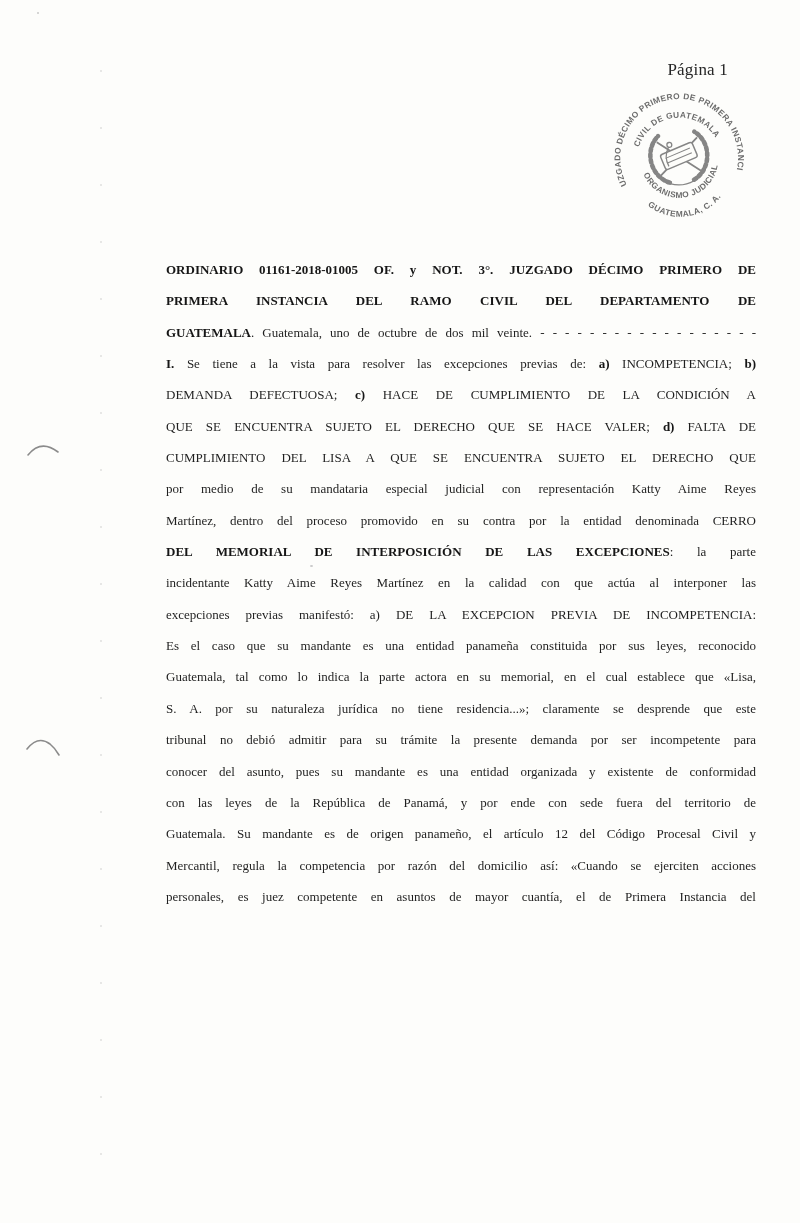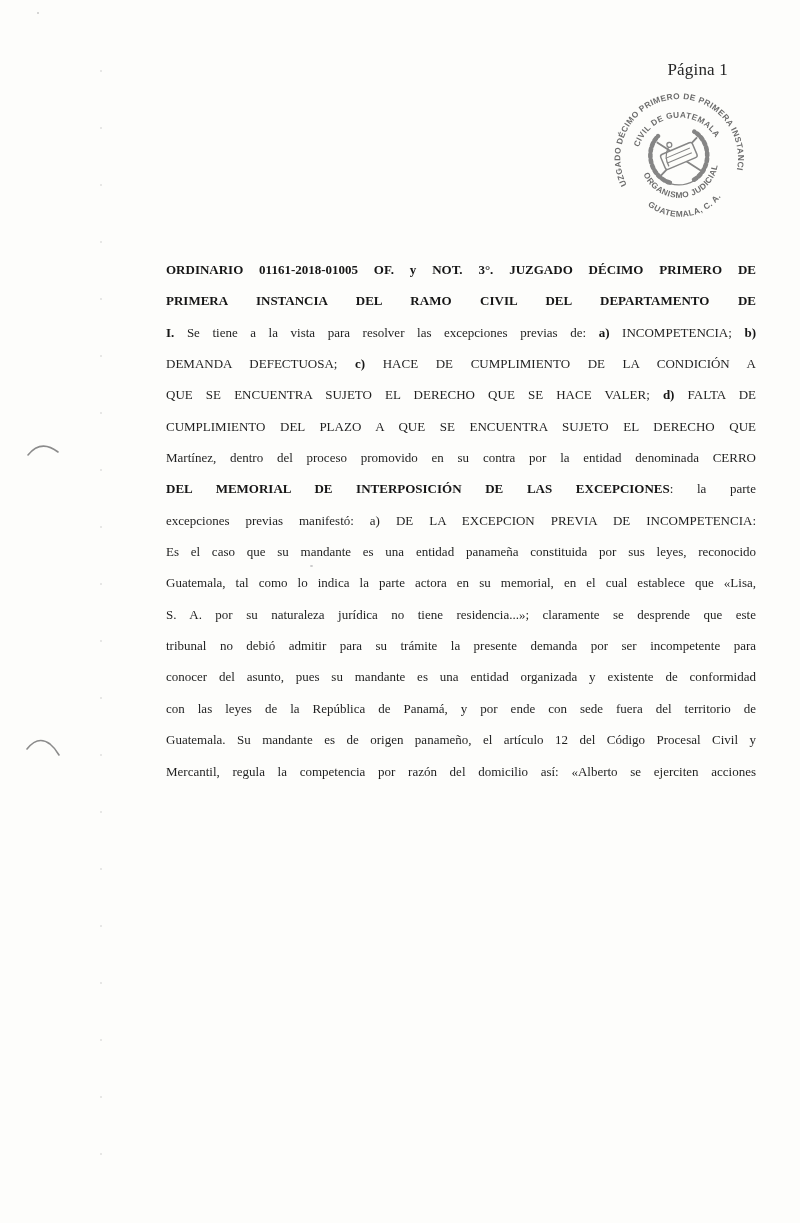--- a/index.html
+++ b/index.html
@@ -91,30 +91,34 @@
   <svg class="margin-mark mark1" width="34" height="18" viewBox="0 0 34 18">
     <path d="M 1 14 Q 14 -2 31 11" fill="none" stroke="#8b8b8b" stroke-width="1.6" stroke-linecap="round"></path>
   </svg>
   <svg class="margin-mark mark2" width="36" height="22" viewBox="0 0 36 22">
     <path d="M 1 12 Q 12 -2 24 7 Q 29 11 33 18" fill="none" stroke="#8b8b8b" stroke-width="1.6" stroke-linecap="round"></path>
   </svg>
 
   <div class="textblock" id="textblock">
       <div class="line"><span class="b">ORDINARIO 01161-2018-01005 OF. y NOT. 3°. JUZGADO DÉCIMO PRIMERO DE</span></div>
       <div class="line"><span class="b">PRIMERA INSTANCIA DEL RAMO CIVIL DEL DEPARTAMENTO DE</span></div>
+      <div class="line"><span class="b">GUATEMALA</span><span>. Guatemala, uno de octubre de dos mil veinte. - - - - - - - - - - - - - - - - - -</span></div>
       <div class="line"><span class="b">I.</span><span> Se tiene a la vista para resolver las excepciones previas de: </span><span class="b">a)</span><span> INCOMPETENCIA; </span><span class="b">b)</span></div>
       <div class="line"><span>DEMANDA DEFECTUOSA; </span><span class="b">c)</span><span> HACE DE CUMPLIMIENTO DE LA CONDICIÓN A</span></div>
       <div class="line"><span>QUE SE ENCUENTRA SUJETO EL DERECHO QUE SE HACE VALER; </span><span class="b">d)</span><span> FALTA DE</span></div>
-      <div class="line"><span>CUMPLIMIENTO DEL PLAZO A QUE SE ENCUENTRA SUJETO EL DERECHO QUE</span></div>
+      <div class="line"><span>CUMPLIMIENTO DEL LISA A QUE SE ENCUENTRA SUJETO EL DERECHO QUE</span></div>
+      <div class="line"><span>por medio de su mandataria especial judicial con representación Katty Aime Reyes</span></div>
       <div class="line"><span>Martínez, dentro del proceso promovido en su contra por la entidad denominada CERRO</span></div>
       <div class="line"><span class="b">DEL MEMORIAL DE INTERPOSICIÓN DE LAS EXCEPCIONES</span><span>: la parte</span></div>
+      <div class="line"><span>incidentante Katty Aime Reyes Martínez en la calidad con que actúa al interponer las</span></div>
       <div class="line"><span>excepciones previas manifestó: a) DE LA EXCEPCION PREVIA DE INCOMPETENCIA:</span></div>
       <div class="line"><span>Es el caso que su mandante es una entidad panameña constituida por sus leyes, reconocido</span></div>
       <div class="line"><span>Guatemala, tal como lo indica la parte actora en su memorial, en el cual establece que «Lisa,</span></div>
       <div class="line"><span>S. A. por su naturaleza jurídica no tiene residencia...»; claramente se desprende que este</span></div>
       <div class="line"><span>tribunal no debió admitir para su trámite la presente demanda por ser incompetente para</span></div>
       <div class="line"><span>conocer del asunto, pues su mandante es una entidad organizada y existente de conformidad</span></div>
       <div class="line"><span>con las leyes de la República de Panamá, y por ende con sede fuera del territorio de</span></div>
       <div class="line"><span>Guatemala. Su mandante es de origen panameño, el artículo 12 del Código Procesal Civil y</span></div>
-      <div class="line"><span>Mercantil, regula la competencia por razón del domicilio así: «Alberto se ejerciten acciones</span></div>
+      <div class="line"><span>Mercantil, regula la competencia por razón del domicilio así: «Cuando se ejerciten acciones</span></div>
+      <div class="line"><span>personales, es juez competente en asuntos de mayor cuantía, el de Primera Instancia del</span></div>
     </div>
 
 </div>
 
 </body></html>

